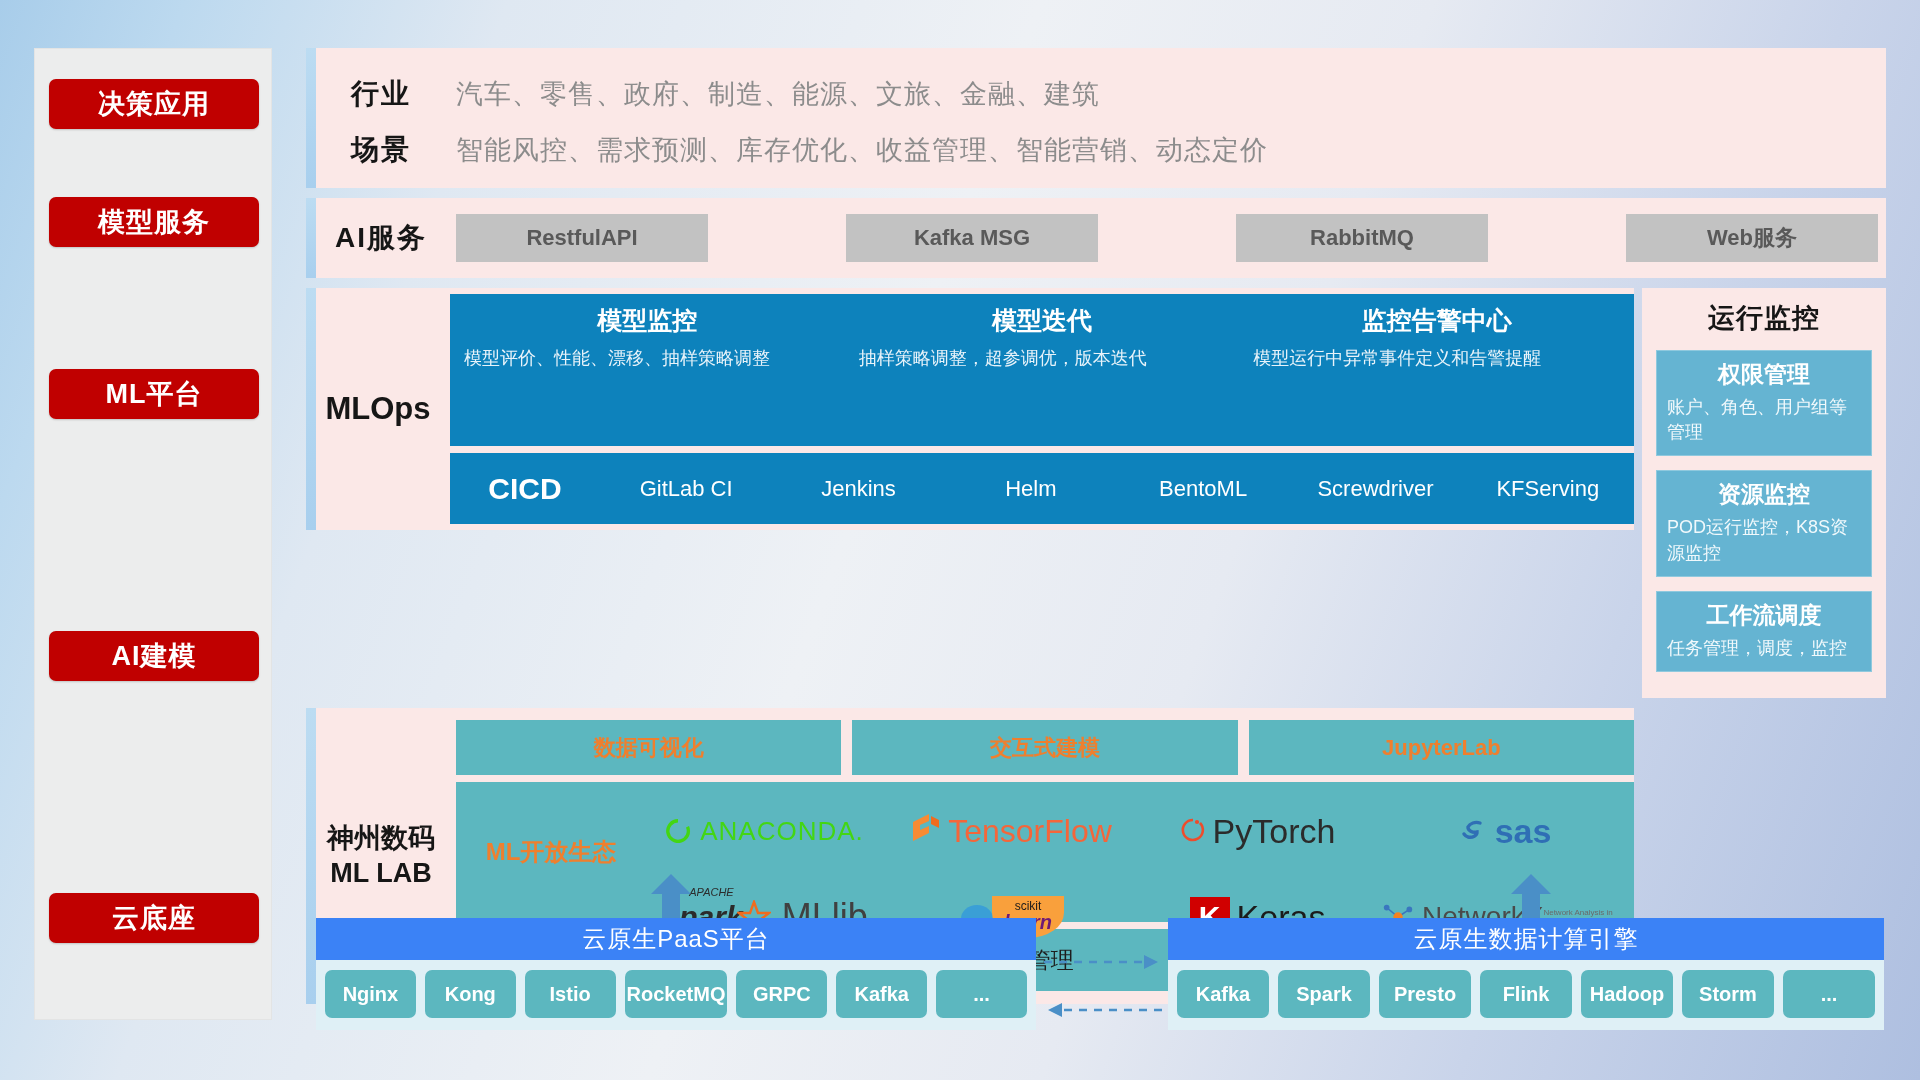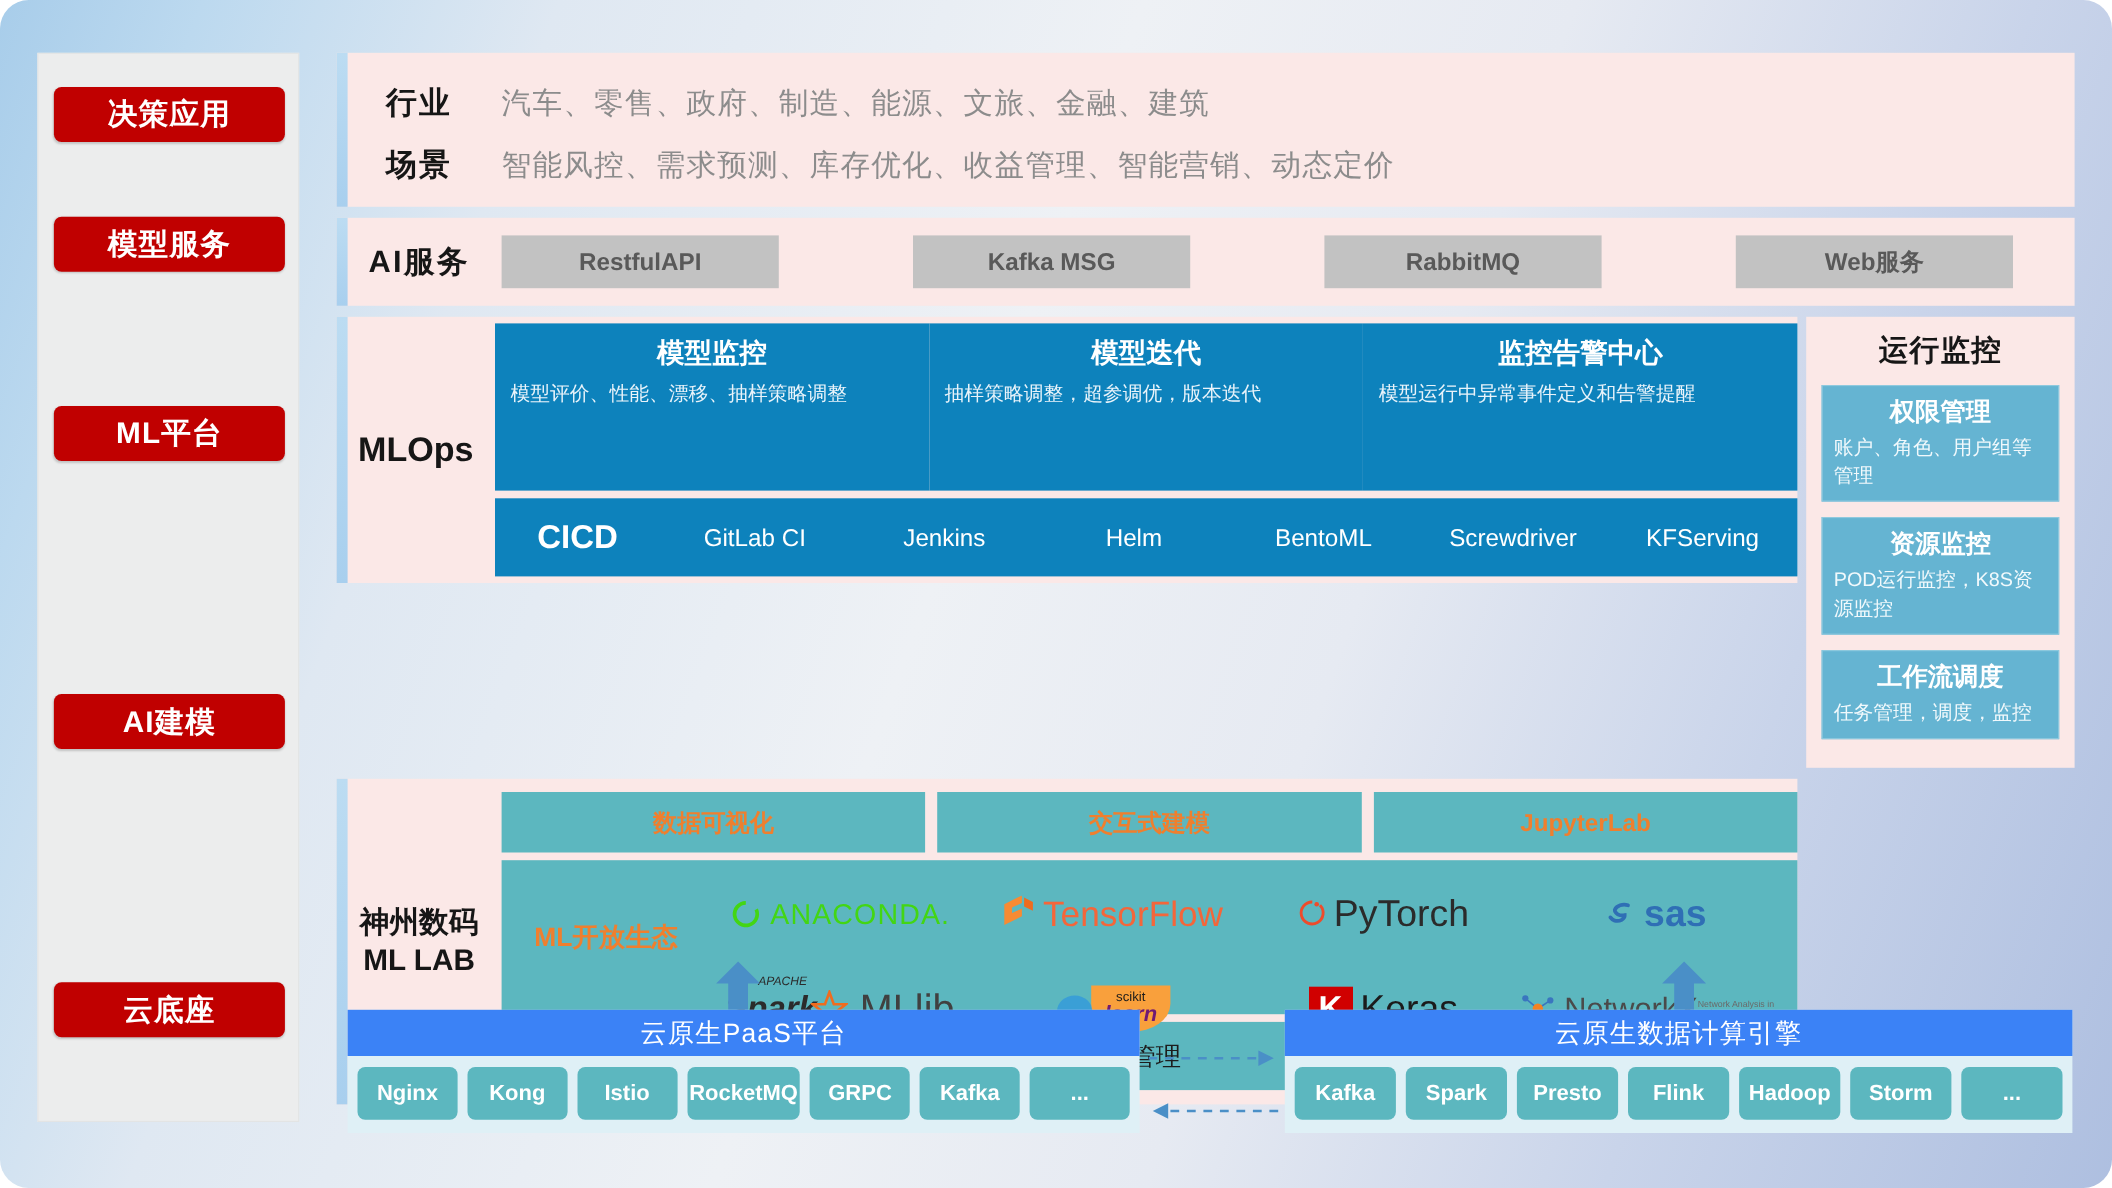--- a/index.html
+++ b/index.html
@@ -6,21 +6,20 @@
     margin: 0; padding: 0;
     width: 1920px; height: 1080px;
     overflow: hidden;
     font-family: "Liberation Sans", "DejaVu Sans", sans-serif;
   }
   #stage {
     position: relative;
     width: 1920px; height: 1080px;
     background: linear-gradient(110deg, #a8cdea 0%, #bcd9ef 8%, #dfe8f2 22%, #eef1f5 45%, #e6eaf2 62%, #c9d4ea 80%, #aebfe0 100%);
     box-sizing: border-box;
-    border-radius: 26px;
   }
 
   
   #left-rail {
     position: absolute; left: 34px; top: 48px;
     width: 238px; height: 972px;
     background: #eceded;
     border: 1px solid #e3e4e4;
     box-sizing: border-box;
   }
@@ -58,21 +57,21 @@
     letter-spacing: 2px;
   }
   .app-value { font-size: 27px; color: #8c8c8c; letter-spacing: 1px; }
 
   
   #band-svc { height: 80px; margin-top: 10px; display: flex; align-items: center; }
   .svc-label {
     width: 150px; text-align: center;
     font-size: 28px; font-weight: bold; color: #161616; letter-spacing: 2px;
   }
-  .svc-boxes { flex: 1; display: flex; gap: 0; }
+  .svc-boxes { flex: 1; display: flex; gap: 16px; }
   .svc-box {
     width: 252px; height: 48px; margin-right: 122px;
     background: #c2c2c2; color: #595959;
     font-size: 22px; font-weight: bold;
     display: flex; align-items: center; justify-content: center;
   }
   .svc-box:last-child { margin-right: 0; }
 
   
   #band-mlops-wrap { display: flex; margin-top: 10px; gap: 8px; }

